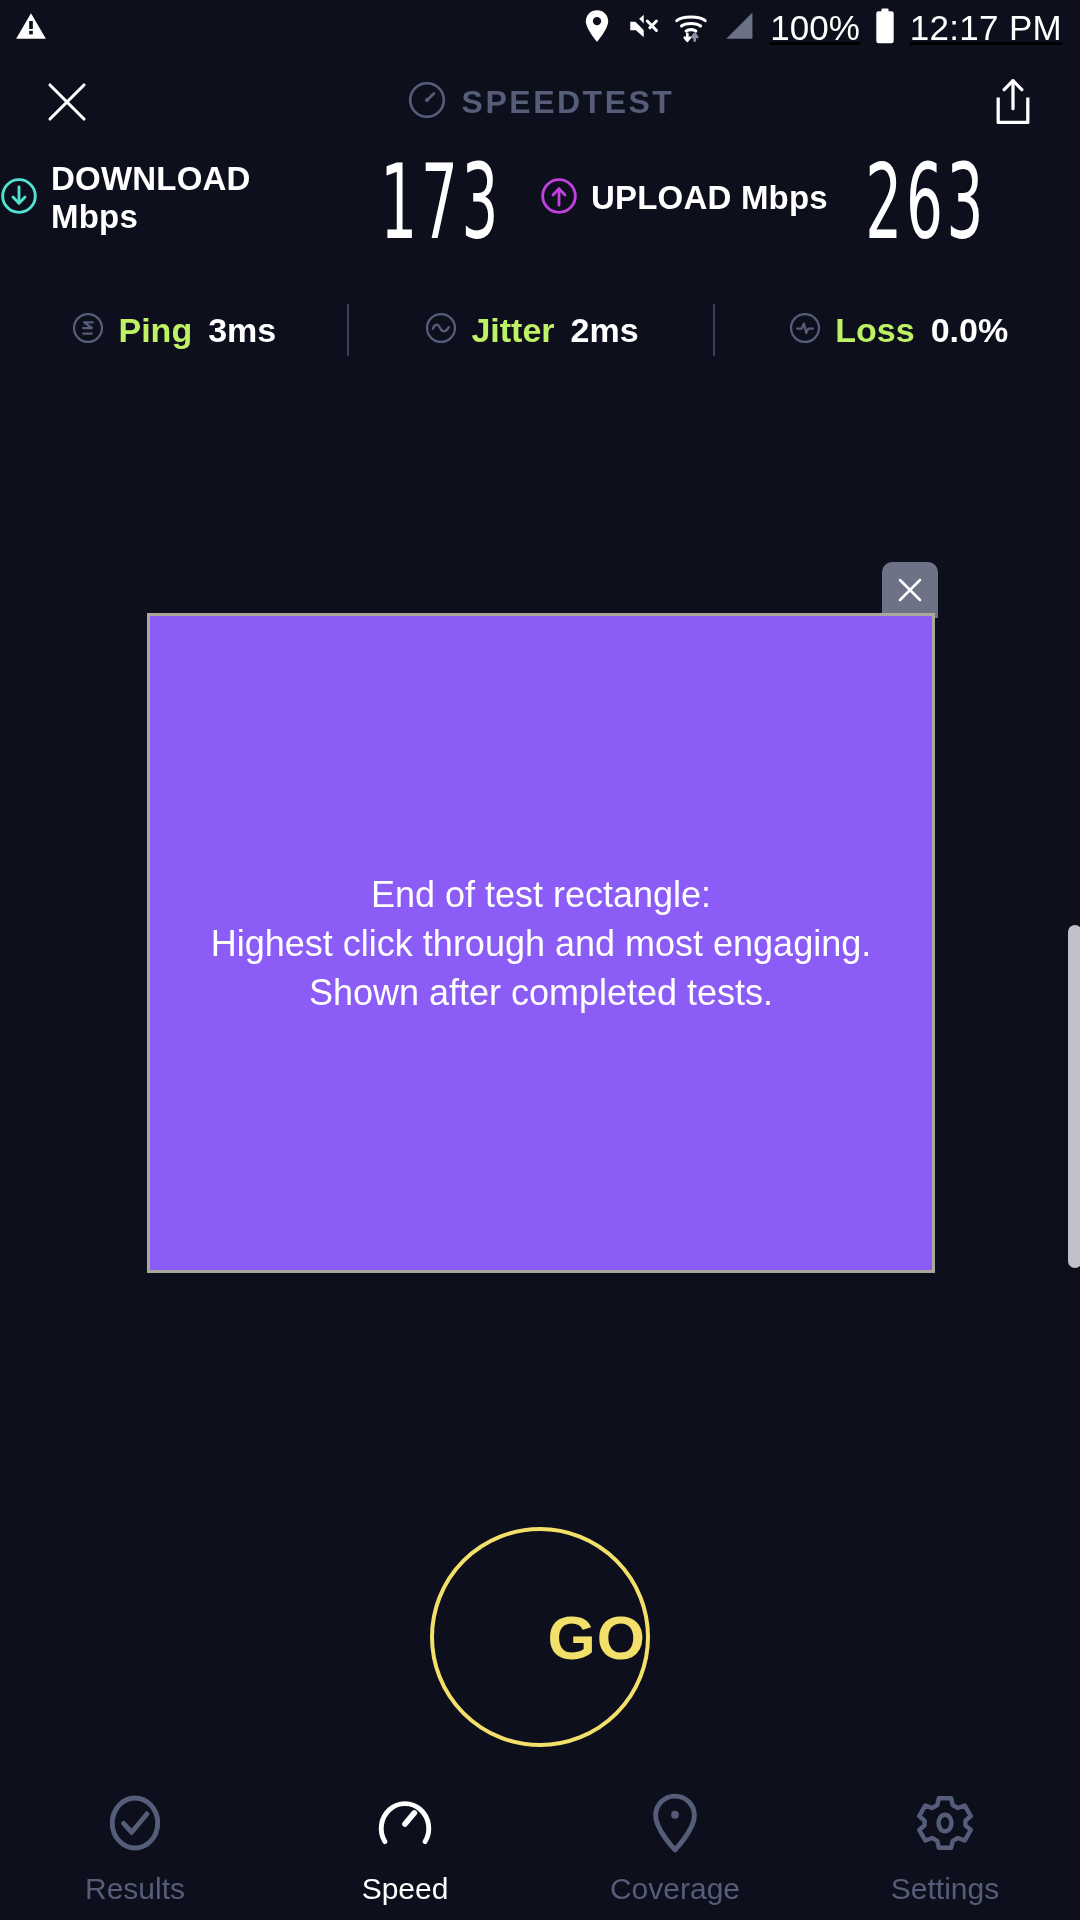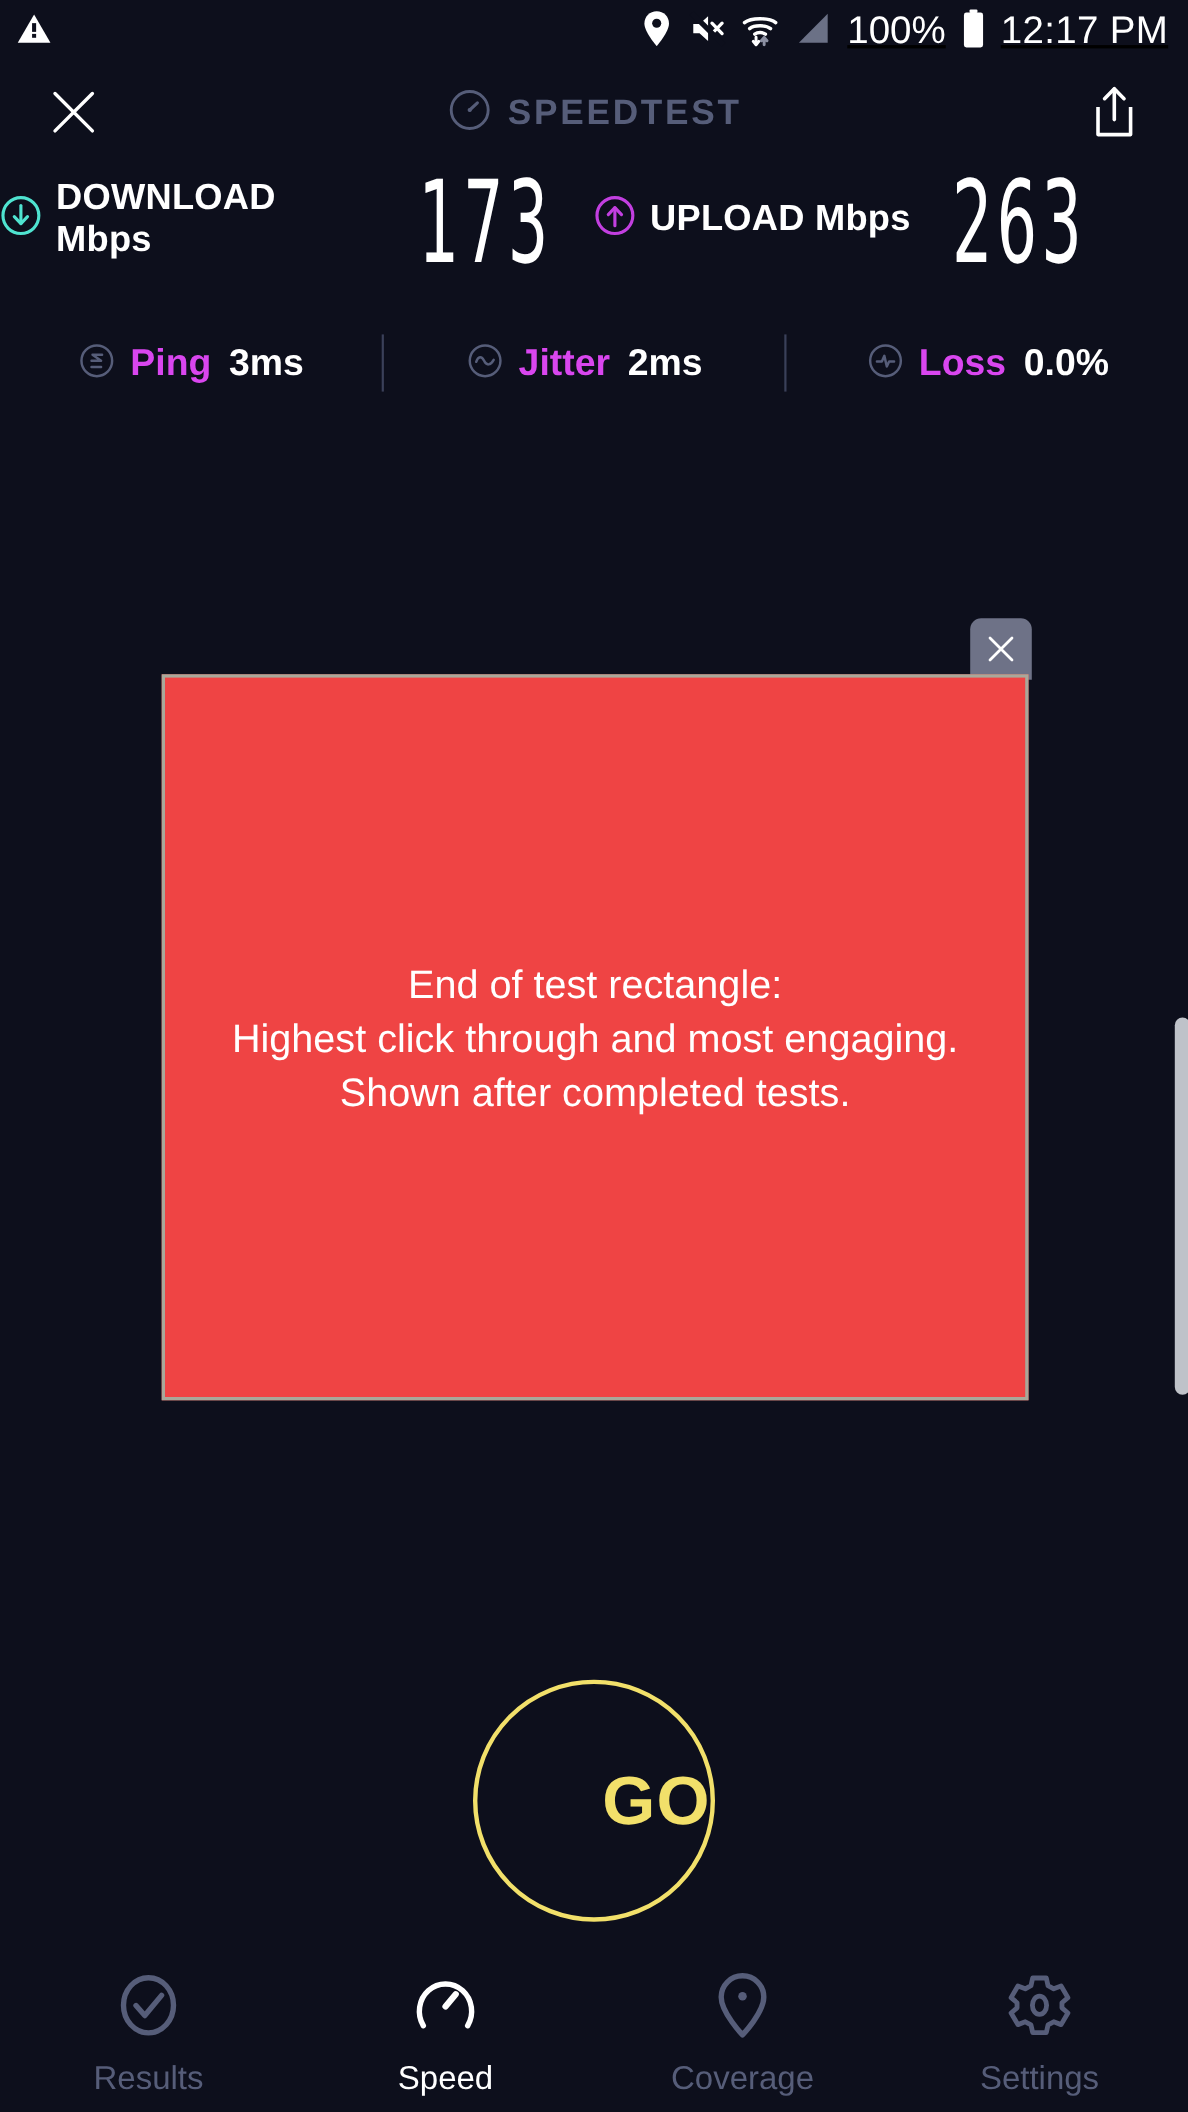--- a/index.html
+++ b/index.html
@@ -57,33 +57,33 @@
 
   
   .pjl {
     position:absolute; left:0; top:300px; width:1080px; height:60px;
     display:flex; align-items:center;
   }
   .pjl-cell { display:flex; align-items:center; justify-content:center; gap:12px; }
   .pjl-1 { width:348px; }
   .pjl-2 { width:366px; }
   .pjl-3 { width:366px; }
-  .pjl-name { color:#d946ef; font-size:34px; font-weight:bold; }
+  .pjl-name { color:#bef264; font-size:34px; font-weight:bold; }
   .pjl-val  { color:#ffffff; font-size:34px; font-weight:bold; margin-left:4px; }
   .pjl-div { width:2px; height:52px; background:#3a4059; }
 
   
   .ad-close {
     position:absolute; left:882px; top:562px; width:56px; height:56px;
     background:#6e7287; border-radius:10px 10px 0 0;
     display:flex; align-items:center; justify-content:center;
   }
   .ad-rect {
     position:absolute; left:147px; top:613px; width:788px; height:660px;
-    background:#ef4444; border:3px solid #a9a89a;
+    background:#8b5cf6; border:3px solid #a9a89a;
     display:flex; align-items:center; justify-content:center;
   }
   .ad-text {
     color:#ffffff; font-size:36px; line-height:49px; text-align:center;
     white-space:pre-line; padding:0 16px;
   }
   .scrollbar {
     position:absolute; left:1068px; top:925px; width:14px; height:343px;
     background:#bfc2c9; border-radius:7px;
   }

